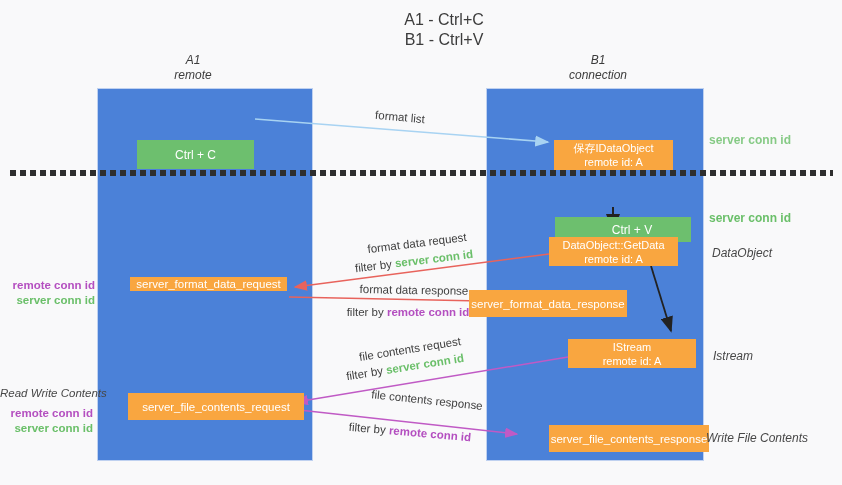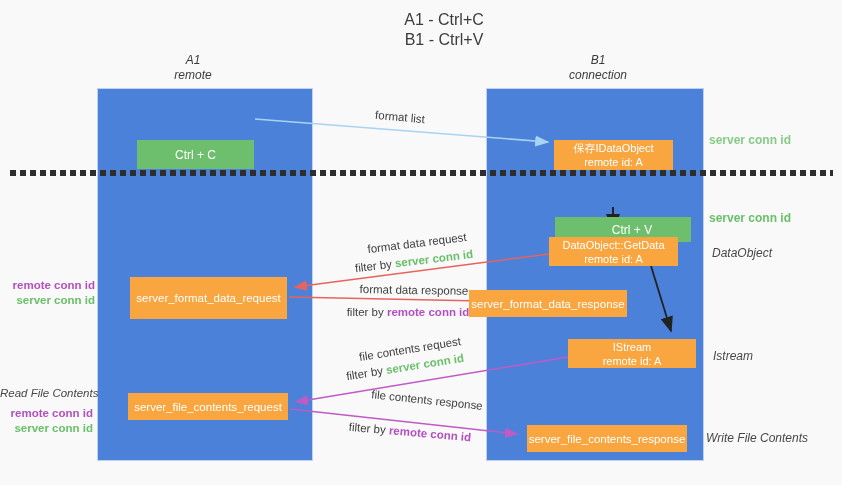--- a/index.html
+++ b/index.html
@@ -93,30 +93,30 @@
   <div>remote id: A</div>
 </div>
 <div class="abs obox" style="left:549px;top:237px;width:129px;height:29px;font-size:11px;">
   <div>DataObject::GetData</div>
   <div>remote id: A</div>
 </div>
 <div class="abs obox" style="left:568px;top:339px;width:128px;height:29px;font-size:11px;">
   <div>IStream</div>
   <div>remote id: A</div>
 </div>
-<div class="abs obox" style="left:130px;top:277px;width:157px;height:42px;">
+<div class="abs obox" style="left:130px;top:277px;width:157px;height:14px;">
   <div>server_format_data_request</div>
 </div>
 <div class="abs obox" style="left:469px;top:290px;width:158px;height:27px;">
   <div>server_format_data_response</div>
 </div>
-<div class="abs obox" style="left:128px;top:393px;width:160px;height:27px;">
+<div class="abs obox" style="left:128px;top:393px;width:176px;height:27px;">
   <div>server_file_contents_request</div>
 </div>
-<div class="abs obox" style="left:527px;top:425px;width:160px;height:27px;">
+<div class="abs obox" style="left:549px;top:425px;width:160px;height:27px;">
   <div>server_file_contents_response</div>
 </div>
 
 <div class="abs flabel" style="left:400px;top:117px;transform:translate(-50%,-50%) rotate(5deg);">format list</div>
 
 <div class="abs flabel" style="left:417px;top:243px;transform:translate(-50%,-50%) rotate(-7deg);">format data request</div>
 <div class="abs flabel" style="left:414px;top:261px;transform:translate(-50%,-50%) rotate(-7deg);">
   <span>filter by </span><span class="g">server conn id</span>
 </div>
 
@@ -131,21 +131,21 @@
 </div>
 
 <div class="abs flabel" style="left:427px;top:400px;transform:translate(-50%,-50%) rotate(6deg);">file contents response</div>
 <div class="abs flabel" style="left:410px;top:432px;transform:translate(-50%,-50%) rotate(5deg);">
   <span>filter by </span><span class="p">remote conn id</span>
 </div>
 
 <div class="abs mleft p" style="left:0;top:279px;width:95px;">remote conn id</div>
 <div class="abs mleft g" style="left:0;top:294px;width:95px;">server conn id</div>
 
-<div class="abs mleft dark" style="left:0;top:387px;width:92px;">Read File Contents</div>
+<div class="abs mleft dark" style="left:0;top:387px;width:92px;">Read Write Contents</div>
 <div class="abs mleft p" style="left:0;top:407px;width:93px;">remote conn id</div>
 <div class="abs mleft g" style="left:0;top:422px;width:93px;">server conn id</div>
 
 <div class="abs mright g" style="left:709px;top:133px;opacity:.8;">server conn id</div>
 <div class="abs mright g" style="left:709px;top:211px;">server conn id</div>
 <div class="abs mright dark" style="left:712px;top:246px;">DataObject</div>
 <div class="abs mright dark" style="left:713px;top:349px;">Istream</div>
 <div class="abs mright dark" style="left:706px;top:431px;">Write File Contents</div>
 
 </body></html>

